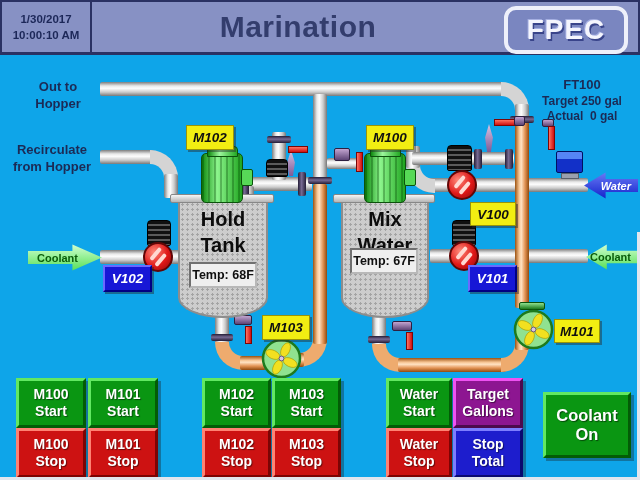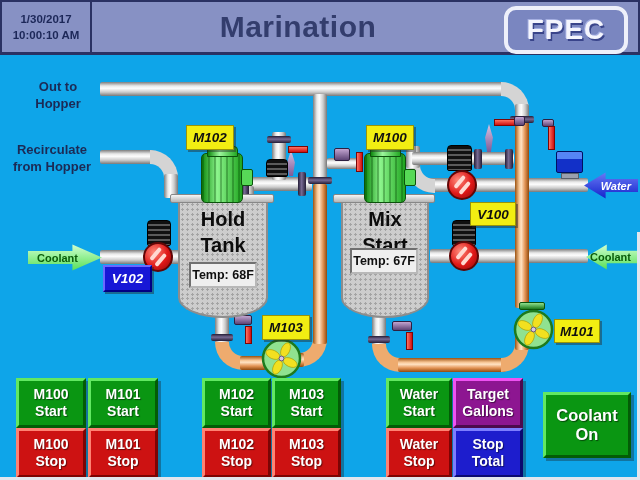--- a/index.html
+++ b/index.html
@@ -194,21 +194,21 @@
   <div class="tkbot" style="left:178px;top:296px;width:90px;height:22px;"></div>
   <div class="tklid" style="left:170px;top:194px;width:104px;"></div>
   <div class="tkname" style="left:178px;top:206px;width:90px;">Hold
 Tank</div>
   <div class="temp" style="left:189px;top:262px;width:68px;height:26px;">Temp: 68F</div>
 
   <div class="tkbody" style="left:341px;top:202px;width:88px;height:96px;"></div>
   <div class="tkbot" style="left:341px;top:296px;width:88px;height:22px;"></div>
   <div class="tklid" style="left:333px;top:194px;width:102px;"></div>
   <div class="tkname" style="left:341px;top:206px;width:88px;">Mix
-Start</div>
+Water</div>
   <div class="temp" style="left:350px;top:248px;width:68px;height:26px;">Temp: 67F</div>
 
   <div class="motor" style="left:201px;top:153px;"></div>
   <div class="motor" style="left:364px;top:153px;"></div>
 
   <svg class="pump" style="left:261px;top:338px;" width="41" height="41" viewBox="0 0 41 41">
     <circle cx="20.5" cy="20.5" r="18.5" fill="#90e290" stroke="#1d7a1d" stroke-width="2.5"></circle>
     <g fill="#f2e020" stroke="#a89a00" stroke-width="0.6">
       <ellipse cx="20.5" cy="11" rx="4.2" ry="7.5" transform="rotate(25 20.5 20.5)"></ellipse>
       <ellipse cx="20.5" cy="11" rx="4.2" ry="7.5" transform="rotate(115 20.5 20.5)"></ellipse>
@@ -227,37 +227,43 @@
       <ellipse cx="20.5" cy="11" rx="4.2" ry="7.5" transform="rotate(295 20.5 20.5)"></ellipse>
     </g>
     <circle cx="20.5" cy="20.5" r="2.4" fill="#d8c8e0" stroke="#6a5a80"></circle>
   </svg>
 
   <div class="tagy" style="left:186px;top:125px;width:48px;height:25px;">M102</div>
   <div class="tagy" style="left:366px;top:125px;width:48px;height:25px;">M100</div>
   <div class="tagy" style="left:262px;top:315px;width:48px;height:25px;">M103</div>
   <div class="tagy" style="left:554px;top:319px;width:46px;height:24px;">M101</div>
   <div class="tagy" style="left:470px;top:196px;width:46px;height:24px;margin-top:6px;">V100</div>
+  <div class="tagb" style="left:468px;top:265px;width:49px;height:27px;">V101</div>
   <div class="tagb" style="left:103px;top:265px;width:49px;height:27px;">V102</div>
 
   <div class="arr arr-r agrn" style="left:28px;top:244px;width:74px;height:27px;">
     <span>Coolant</span>
   </div>
   <div class="arr arr-l ablu" style="left:584px;top:172px;width:54px;height:27px;">
     <span>Water</span>
   </div>
   <div class="arr arr-l agrn" style="left:586px;top:244px;width:52px;height:26px;">
     <span>Coolant</span>
   </div>
 
   <div class="lbl" style="left:2px;top:142px;width:100px;">Recirculate
 from Hopper</div>
   <div class="lbl" style="left:14px;top:79px;width:88px;">Out to
 Hopper</div>
 
+  <div class="ft">
+    <div class="ftxt ftt">FT100</div>
+    <div class="ftxt">Target 250 gal</div>
+    <div class="ftxt">Actual  0 gal</div>
+  </div>
 
   <button class="btn bg" style="left:16px;top:378px;width:70px;height:50px;">M100
 Start</button>
   <button class="btn bg" style="left:88px;top:378px;width:70px;height:50px;">M101
 Start</button>
   <button class="btn br" style="left:16px;top:428px;width:70px;height:50px;">M100
 Stop</button>
   <button class="btn br" style="left:88px;top:428px;width:70px;height:50px;">M101
 Stop</button>
   <button class="btn bg" style="left:202px;top:378px;width:69px;height:50px;">M102

